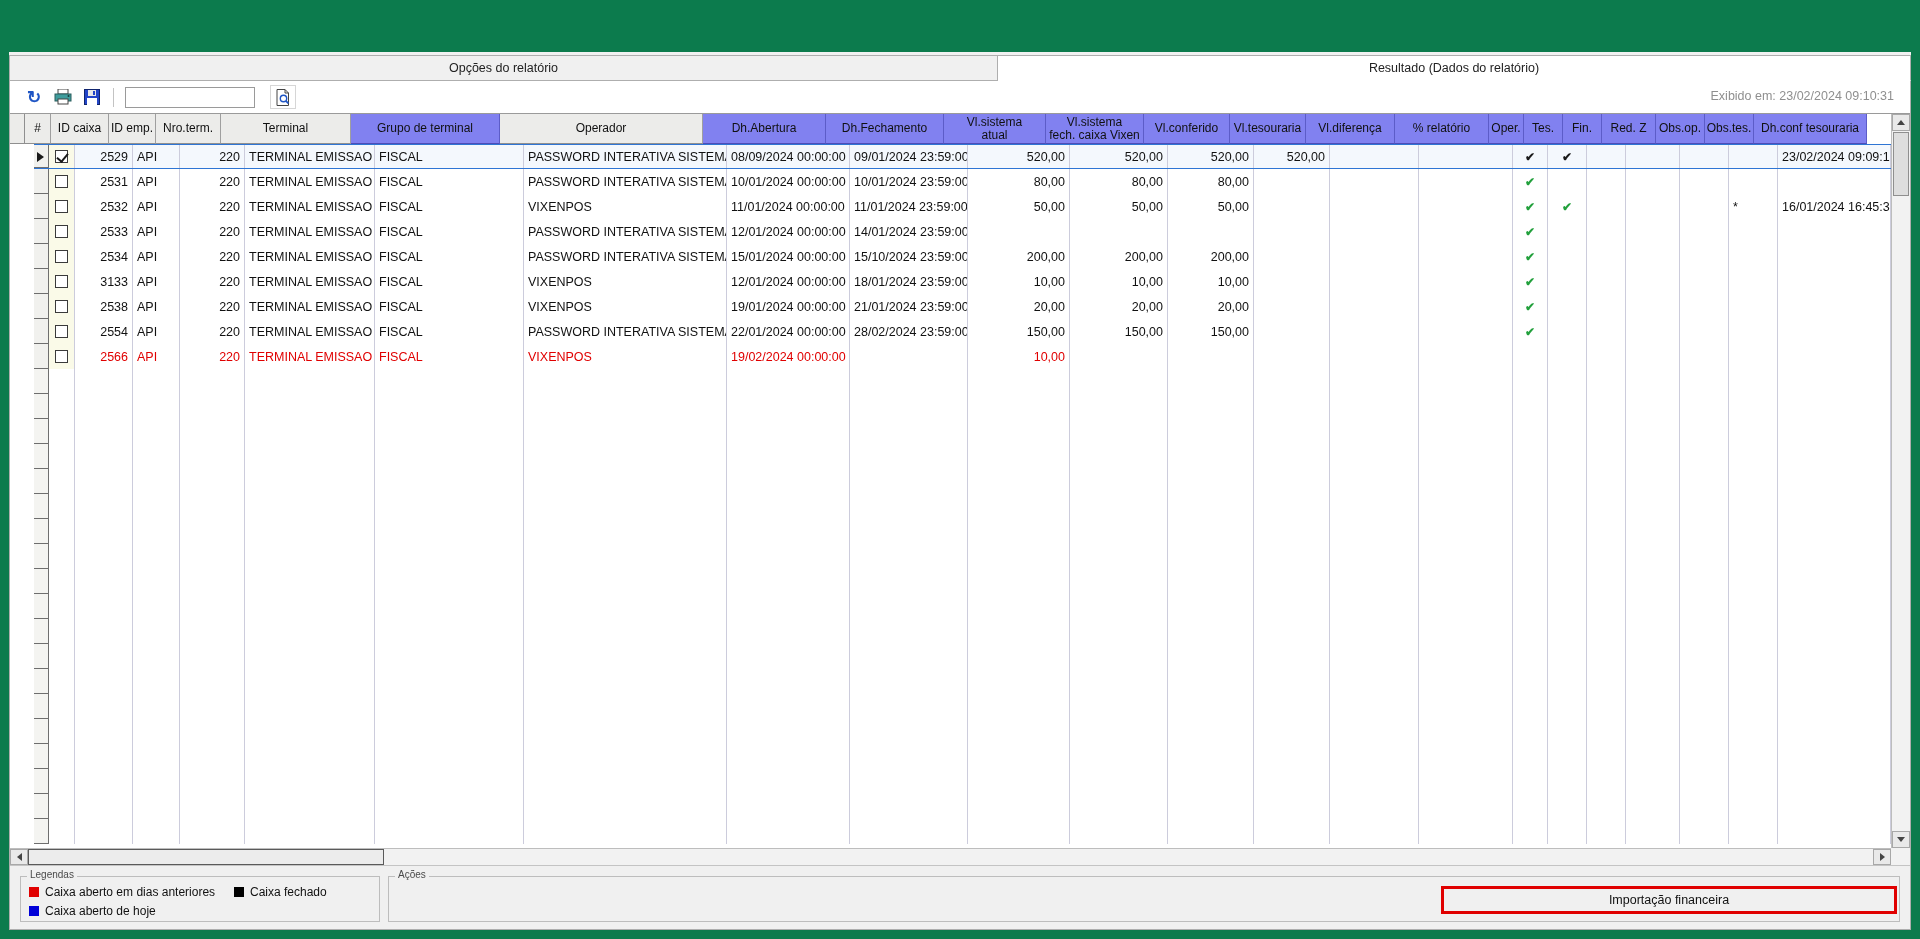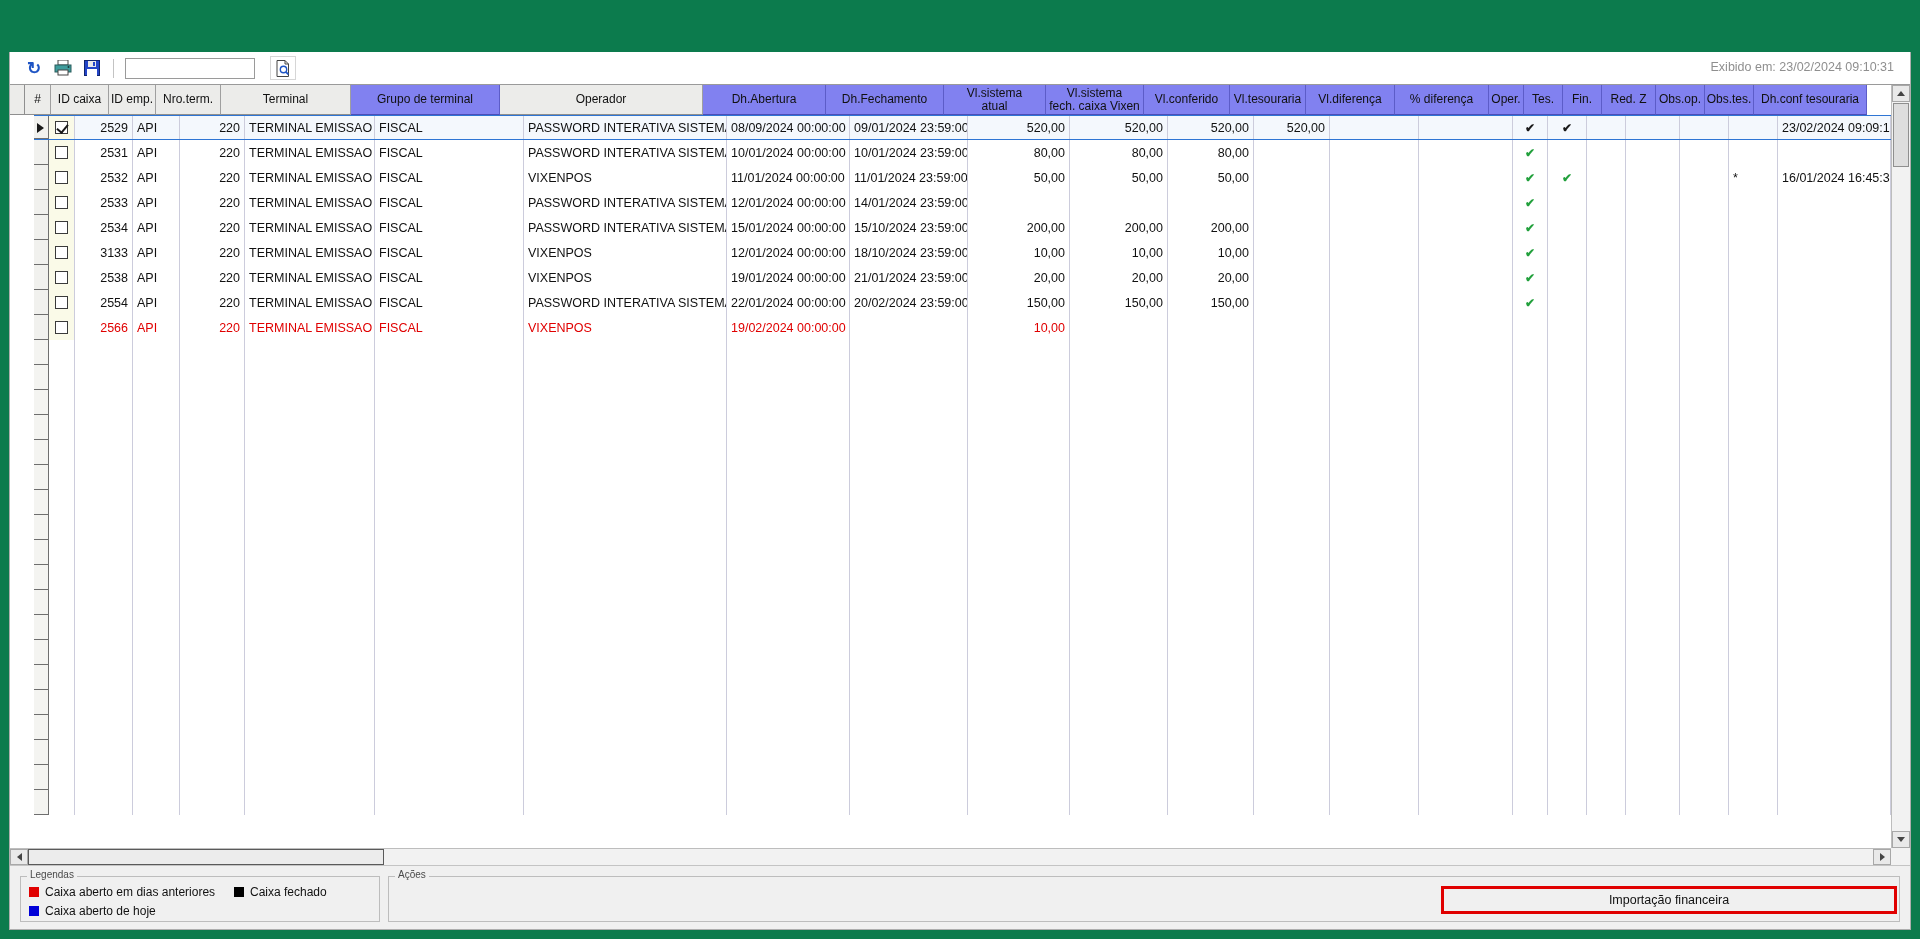--- a/index.html
+++ b/index.html
@@ -103,20 +103,24 @@
   .action-btn.red-border  { left:1052px; width:456px; border:3px solid #e00000; }
 </style>
 </head>
 <body>
 
 <div class="window">
 
 
   <div class="content">
 
+    <div class="tabstrip" id="tabstrip">
+        <div class="tab">Opções do relatório</div>
+        <div class="tab active">Resultado (Dados do relatório)</div>
+      </div>
 
     <div class="panel">
 
       <div class="toolbar">
         <div class="tool-ico">
           <span class="refresh-glyph">↻</span>
         </div>
         <div class="tool-ico">
           <svg width="18" height="16" viewBox="0 0 18 16">
             <rect x="4" y="0" width="10" height="5" fill="#fff" stroke="#444"></rect>
@@ -159,21 +163,21 @@
               <div class="hcell" style="width: 203px;">Operador</div>
               <div class="hcell accent" style="width: 123px;">Dh.Abertura</div>
               <div class="hcell accent" style="width: 118px; text-align: center;">Dh.Fechamento</div>
               <div class="hcell accent" style="width: 102px;">Vl.sistema
 atual</div>
               <div class="hcell accent" style="width: 98px;">Vl.sistema
 fech. caixa Vixen</div>
               <div class="hcell accent" style="width: 86px;">Vl.conferido</div>
               <div class="hcell accent" style="width: 76px;">Vl.tesouraria</div>
               <div class="hcell accent" style="width: 89px;">Vl.diferença</div>
-              <div class="hcell accent" style="width: 94px;">% diferença</div>
+              <div class="hcell accent" style="width: 94px;">% relatório</div>
               <div class="hcell accent" style="width: 35px;">Oper.</div>
               <div class="hcell accent" style="width: 39px;">Tes.</div>
               <div class="hcell accent" style="width: 39px;">Fin.</div>
               <div class="hcell accent" style="width: 54px;">Red. Z</div>
               <div class="hcell accent" style="width: 49px;">Obs.op.</div>
               <div class="hcell accent" style="width: 49px;">Obs.tes.</div>
               <div class="hcell accent" style="width: 113px;">Dh.conf tesouraria</div>
             </div>
           <div class="grid-body" id="grid-body">
               <div class="row selected">
@@ -332,21 +336,21 @@
                 <div class="cell align-center checkcol" style="width: 26px;">
                   <span class="checkbox"></span>
                 </div>
                 <div class="cell align-right" style="width: 58px;">3133</div>
                 <div class="cell align-left" style="width: 47px;">API</div>
                 <div class="cell align-right" style="width: 65px;">220</div>
                 <div class="cell align-left" style="width: 130px;">TERMINAL EMISSAO NFC VI</div>
                 <div class="cell align-left" style="width: 149px;">FISCAL</div>
                 <div class="cell align-left" style="width: 203px;">VIXENPOS</div>
                 <div class="cell align-left" style="width: 123px;">12/01/2024 00:00:00</div>
-                <div class="cell align-left" style="width: 118px;">18/10/2024 23:59:00</div>
+                <div class="cell align-left" style="width: 118px;">18/01/2024 23:59:00</div>
                 <div class="cell align-right" style="width: 102px;">10,00</div>
                 <div class="cell align-right" style="width: 98px;">10,00</div>
                 <div class="cell align-right" style="width: 86px;">10,00</div>
                 <div class="cell align-right" style="width: 76px;"></div>
                 <div class="cell align-right" style="width: 89px;"></div>
                 <div class="cell align-right" style="width: 94px;"></div>
                 <div class="cell align-center" style="width: 35px;">
                   <span class="mark green">✔</span>
                 </div>
                 <div class="cell align-center" style="width: 39px;"></div>
@@ -390,21 +394,21 @@
                 <div class="cell align-center checkcol" style="width: 26px;">
                   <span class="checkbox"></span>
                 </div>
                 <div class="cell align-right" style="width: 58px;">2554</div>
                 <div class="cell align-left" style="width: 47px;">API</div>
                 <div class="cell align-right" style="width: 65px;">220</div>
                 <div class="cell align-left" style="width: 130px;">TERMINAL EMISSAO NFC VI</div>
                 <div class="cell align-left" style="width: 149px;">FISCAL</div>
                 <div class="cell align-left" style="width: 203px;">PASSWORD INTERATIVA SISTEMAS</div>
                 <div class="cell align-left" style="width: 123px;">22/01/2024 00:00:00</div>
-                <div class="cell align-left" style="width: 118px;">20/02/2024 23:59:00</div>
+                <div class="cell align-left" style="width: 118px;">28/02/2024 23:59:00</div>
                 <div class="cell align-right" style="width: 102px;">150,00</div>
                 <div class="cell align-right" style="width: 98px;">150,00</div>
                 <div class="cell align-right" style="width: 86px;">150,00</div>
                 <div class="cell align-right" style="width: 76px;"></div>
                 <div class="cell align-right" style="width: 89px;"></div>
                 <div class="cell align-right" style="width: 94px;"></div>
                 <div class="cell align-center" style="width: 35px;">
                   <span class="mark green">✔</span>
                 </div>
                 <div class="cell align-center" style="width: 39px;"></div>

